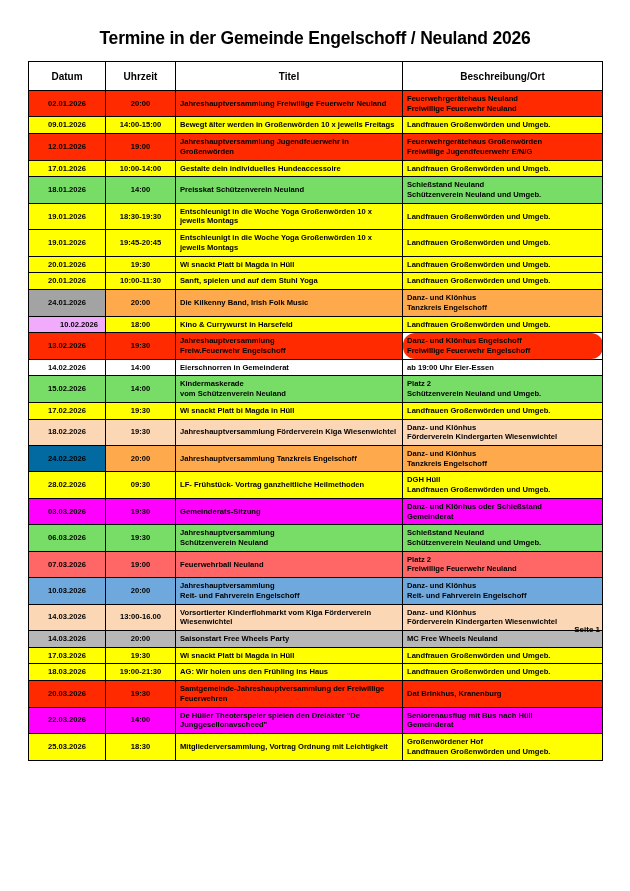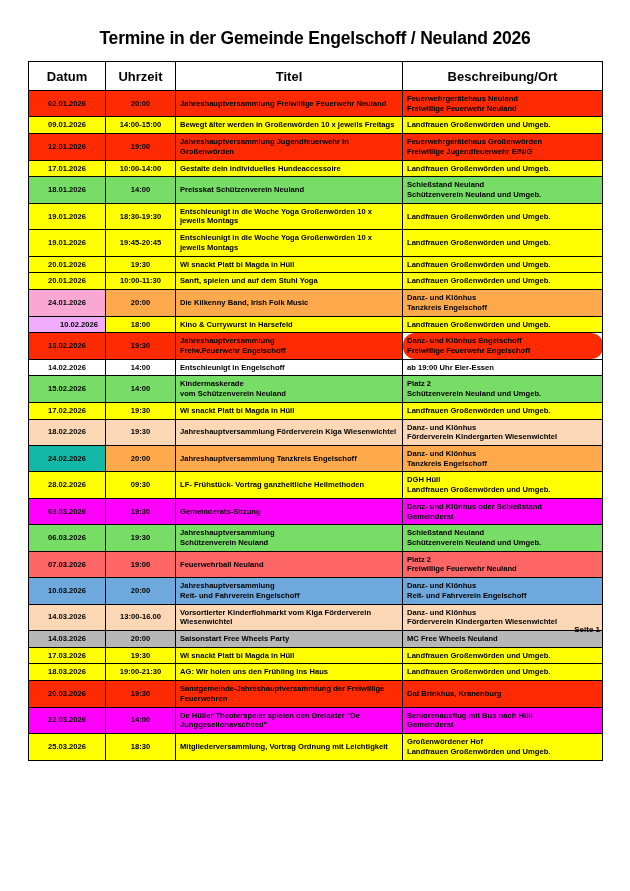--- a/index.html
+++ b/index.html
@@ -35,21 +35,21 @@
     table-layout: fixed;
     border: 1px solid #000;
   }
   table.schedule col.c-date { width: 77px; }
   table.schedule col.c-time { width: 70px; }
   table.schedule col.c-title { width: 227px; }
   table.schedule col.c-desc { width: 200px; }
 
   table.schedule th {
     border: 1px solid #000;
-    font-size: 13px;
+    font-size: 10px;
     font-weight: bold;
     text-align: center;
     padding: 5px 2px;
     background: #ffffff;
     height: 18px;
   }
   table.schedule td {
     border: 1px solid #000;
     font-size: 7.6px;
     font-weight: bold;
@@ -143,41 +143,41 @@
           <td class="title" style="background: rgb(255, 255, 0);">Wi snackt Platt bi Magda in Hüll</td>
           <td class="desc" style="background: rgb(255, 255, 0);">Landfrauen Großenwörden und Umgeb.</td>
         </tr>
         <tr>
           <td class="date" style="background: rgb(255, 255, 0);">20.01.2026</td>
           <td class="time" style="background: rgb(255, 255, 0);">10:00-11:30</td>
           <td class="title" style="background: rgb(255, 255, 0);">Sanft, spielen und auf dem Stuhl Yoga</td>
           <td class="desc" style="background: rgb(255, 255, 0);">Landfrauen Großenwörden und Umgeb.</td>
         </tr>
         <tr>
-          <td class="date" style="background: #f9a8d4;">24.01.2026</td>
+          <td class="date" style="background: #a3a3a3;">24.01.2026</td>
           <td class="time" style="background: rgb(255, 169, 77);">20:00</td>
           <td class="title" style="background: rgb(255, 169, 77);">Die Kilkenny Band, Irish Folk Music</td>
           <td class="desc" style="background: rgb(255, 169, 77);">Danz- und Klönhus<br>Tanzkreis Engelschoff</td>
         </tr>
         <tr>
           <td class="date" style="background: #f0abfc; padding-left: 28px;">10.02.2026</td>
           <td class="time" style="background: rgb(255, 255, 0);">18:00</td>
           <td class="title" style="background: rgb(255, 255, 0);">Kino &amp; Currywurst in Harsefeld</td>
           <td class="desc" style="background: rgb(255, 255, 0);">Landfrauen Großenwörden und Umgeb.</td>
         </tr>
         <tr>
           <td class="date" style="background: rgb(255, 42, 0);">13.02.2026</td>
           <td class="time" style="background: rgb(255, 42, 0);">19:30</td>
           <td class="title" style="background: rgb(255, 42, 0);">Jahreshauptversammlung<br>Freiw.Feuerwehr Engelschoff</td>
           <td class="desc" style="background: rgb(255, 42, 0); border-radius: 12px;">Danz- und Klönhus Engelschoff<br>Freiwillige Feuerwehr Engelschoff</td>
         </tr>
         <tr>
           <td class="date" style="background: rgb(255, 255, 255);">14.02.2026</td>
           <td class="time" style="background: rgb(255, 255, 255);">14:00</td>
-          <td class="title" style="background: rgb(255, 255, 255);">Entschleunigt in Engelschoff</td>
+          <td class="title" style="background: rgb(255, 255, 255);">Eierschnorren in Gemeinderat</td>
           <td class="desc" style="background: rgb(255, 255, 255);">ab 19:00 Uhr Eier-Essen</td>
         </tr>
         <tr>
           <td class="date" style="background: rgb(119, 221, 102);">15.02.2026</td>
           <td class="time" style="background: rgb(119, 221, 102);">14:00</td>
           <td class="title" style="background: rgb(119, 221, 102);">Kindermaskerade<br>vom Schützenverein Neuland</td>
           <td class="desc" style="background: rgb(119, 221, 102);">Platz 2<br>Schützenverein Neuland und Umgeb.</td>
         </tr>
         <tr>
           <td class="date" style="background: rgb(255, 255, 0);">17.02.2026</td>
@@ -185,21 +185,21 @@
           <td class="title" style="background: rgb(255, 255, 0);">Wi snackt Platt bi Magda in Hüll</td>
           <td class="desc" style="background: rgb(255, 255, 0);">Landfrauen Großenwörden und Umgeb.</td>
         </tr>
         <tr>
           <td class="date" style="background: rgb(251, 215, 181);">18.02.2026</td>
           <td class="time" style="background: rgb(251, 215, 181);">19:30</td>
           <td class="title" style="background: rgb(251, 215, 181);">Jahreshauptversammlung Förderverein Kiga Wiesenwichtel</td>
           <td class="desc" style="background: rgb(251, 215, 181);">Danz- und Klönhus<br>Förderverein Kindergarten Wiesenwichtel</td>
         </tr>
         <tr>
-          <td class="date" style="background: #14b8a6;">24.02.2026</td>
+          <td class="date" style="background: #0369a1;">24.02.2026</td>
           <td class="time" style="background: rgb(255, 169, 77);">20:00</td>
           <td class="title" style="background: rgb(255, 169, 77);">Jahreshauptversammlung Tanzkreis Engelschoff</td>
           <td class="desc" style="background: rgb(255, 169, 77);">Danz- und Klönhus<br>Tanzkreis Engelschoff</td>
         </tr>
         <tr>
           <td class="date" style="background: rgb(255, 255, 0);">28.02.2026</td>
           <td class="time" style="background: rgb(255, 255, 0);">09:30</td>
           <td class="title" style="background: rgb(255, 255, 0);">LF- Frühstück- Vortrag ganzheitliche Heilmethoden</td>
           <td class="desc" style="background: rgb(255, 255, 0);">DGH Hüll<br>Landfrauen Großenwörden und Umgeb.</td>
         </tr>

